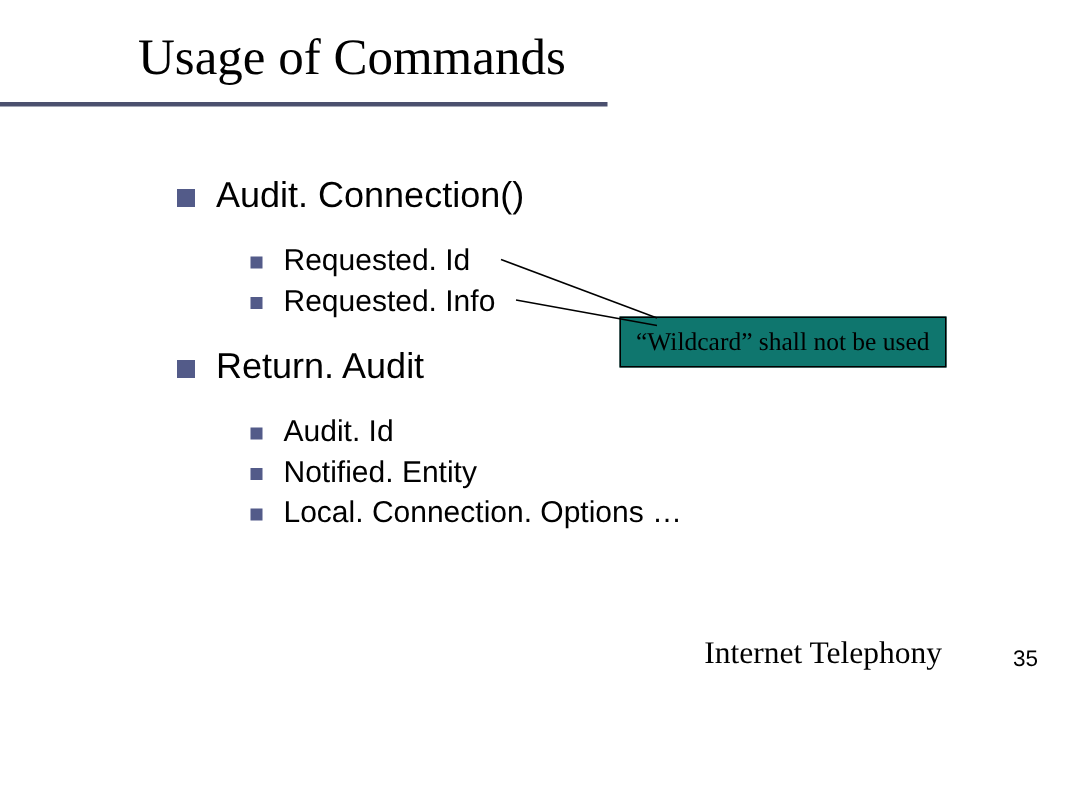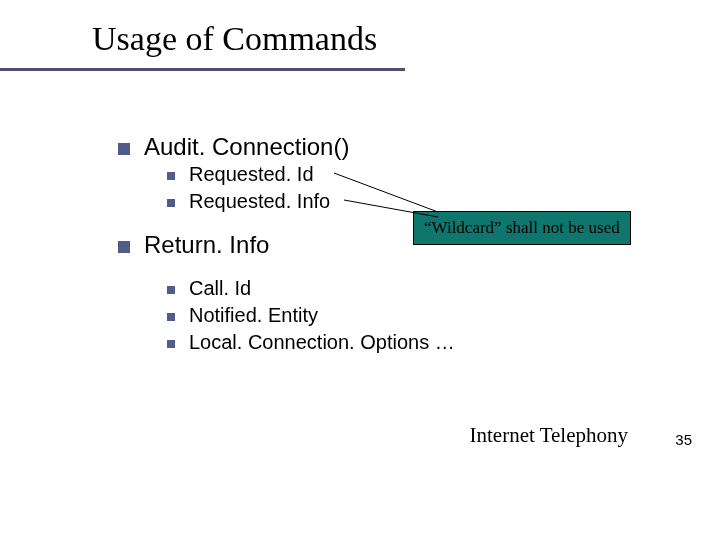--- a/index.html
+++ b/index.html
@@ -92,37 +92,37 @@
   }
 </style>
 </head>
 <body>
 
 <div class="slide">
 
   <div class="title-area">Usage of Commands</div>
   <div class="underline"></div>
 
-  <div class="lvl1" style="left:118px; top:117px;margin-top:16px;">
+  <div class="lvl1" style="left:118px; top:117px;">
     <span class="bullet-sq sq-l"></span><span>Audit. Connection()</span>
   </div>
 
   <div class="lvl2" style="left:167px; top:163px;">
     <span class="bullet-sq sq-s"></span><span>Requested. Id</span>
   </div>
   <div class="lvl2" style="left:167px; top:190px;">
     <span class="bullet-sq sq-s"></span><span>Requested. Info</span>
   </div>
 
   <div class="lvl1" style="left:118px; top:231px;">
-    <span class="bullet-sq sq-l"></span><span>Return. Info</span>
+    <span class="bullet-sq sq-l"></span><span>Return. Audit</span>
   </div>
 
   <div class="lvl2" style="left:167px; top:277px;">
-    <span class="bullet-sq sq-s"></span><span>Call. Id</span>
+    <span class="bullet-sq sq-s"></span><span>Audit. Id</span>
   </div>
   <div class="lvl2" style="left:167px; top:304px;">
     <span class="bullet-sq sq-s"></span><span>Notified. Entity</span>
   </div>
   <div class="lvl2" style="left:167px; top:331px;">
     <span class="bullet-sq sq-s"></span><span>Local. Connection. Options …</span>
   </div>
 
   <div class="callout-box" style="left:413px; top:211px;">“Wildcard” shall not be used</div>
 

